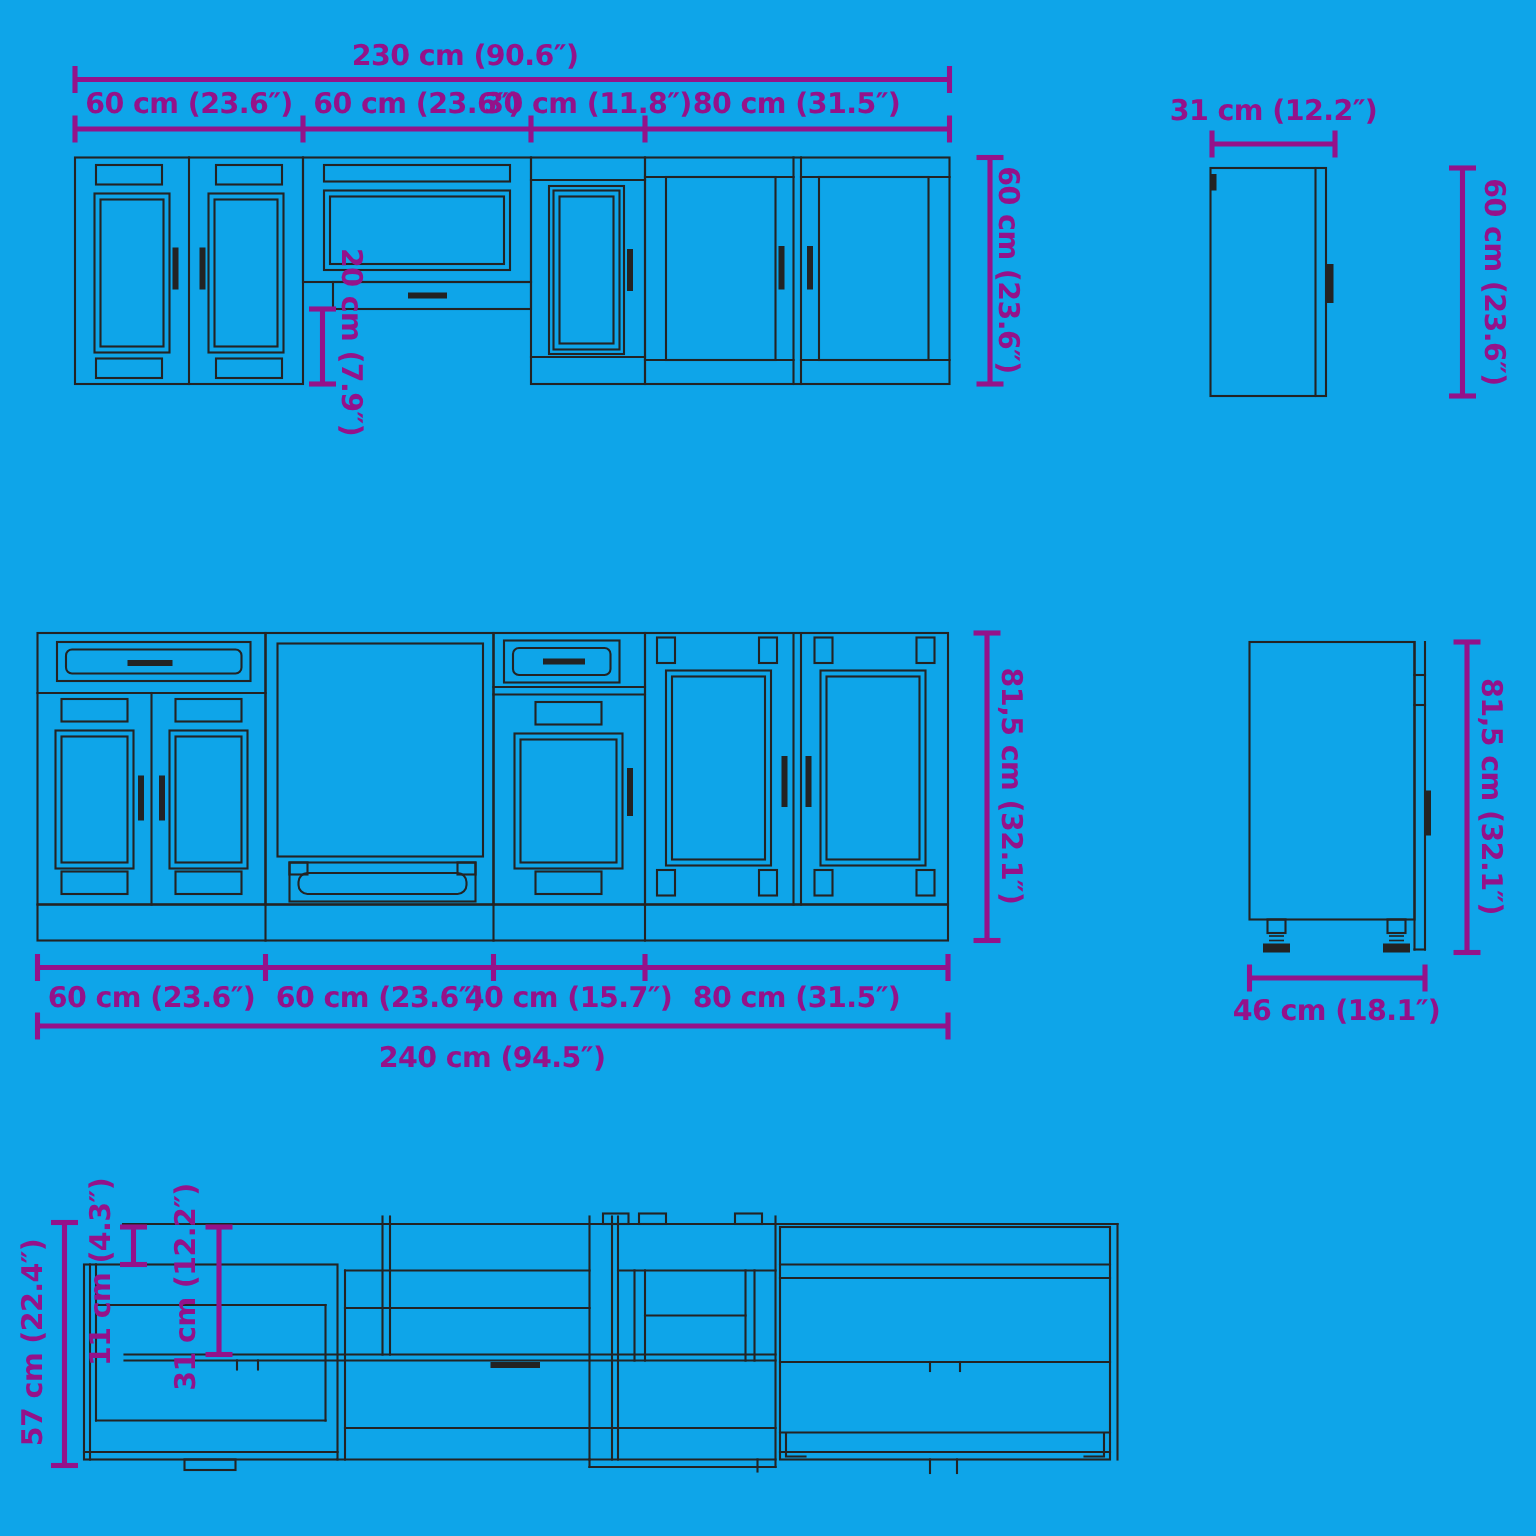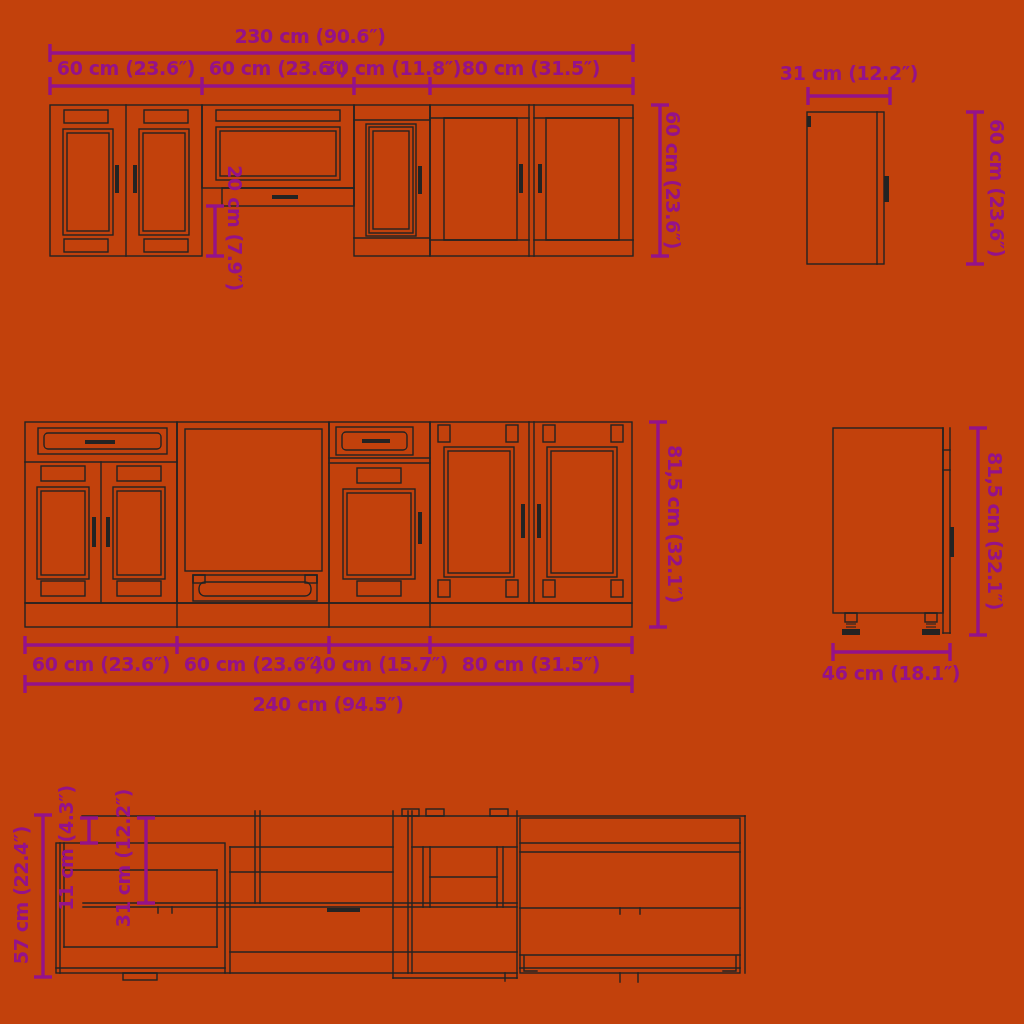--- a/index.html
+++ b/index.html
@@ -1,16 +1,16 @@
 <!DOCTYPE html>
 <html><head>
 <meta charset="utf-8">
 <style>
   html,body{margin:0;padding:0;background:#ffffff;}
-  .canvas{position:relative;width:1024px;height:1024px;background:#c2410c;font-family:"DejaVu Sans",sans-serif;}
+  .canvas{position:relative;width:1024px;height:1024px;background:#0ea5e9;font-family:"DejaVu Sans",sans-serif;}
   svg{display:block;}
   .art{stroke:#232323;stroke-width:1.4;fill:none;stroke-linecap:square;}
   .artthin{stroke:#232323;stroke-width:1.1;fill:none;}
   .artf{fill:#232323;stroke:none;}
   .dl{stroke:#94128a;stroke-width:3.4;fill:none;stroke-linecap:butt;}
   .dim{font-family:"DejaVu Sans",sans-serif;font-weight:bold;font-size:19px;fill:#94128a;letter-spacing:-0.4px;}
 </style>
 </head>
 <body>
 

